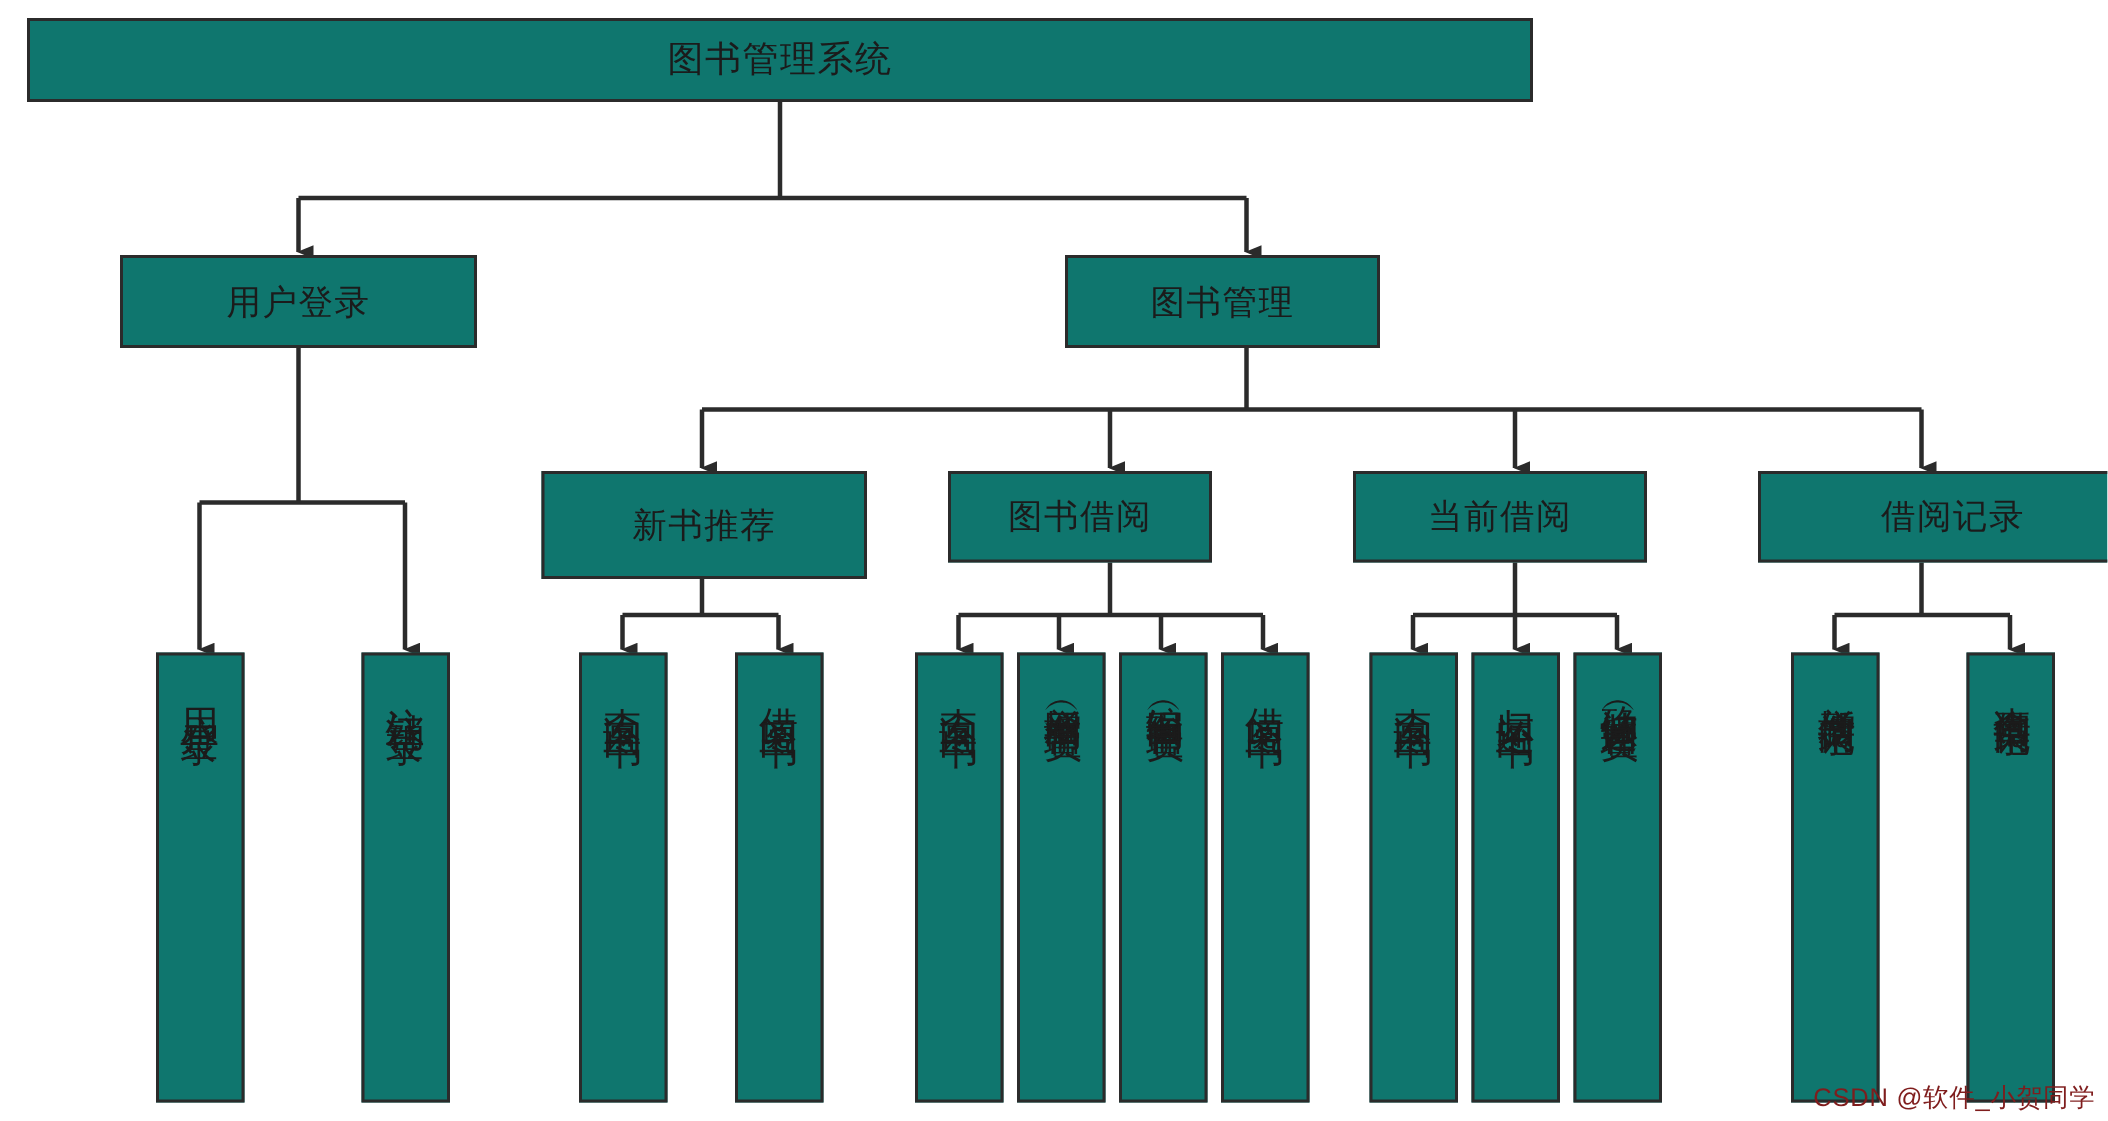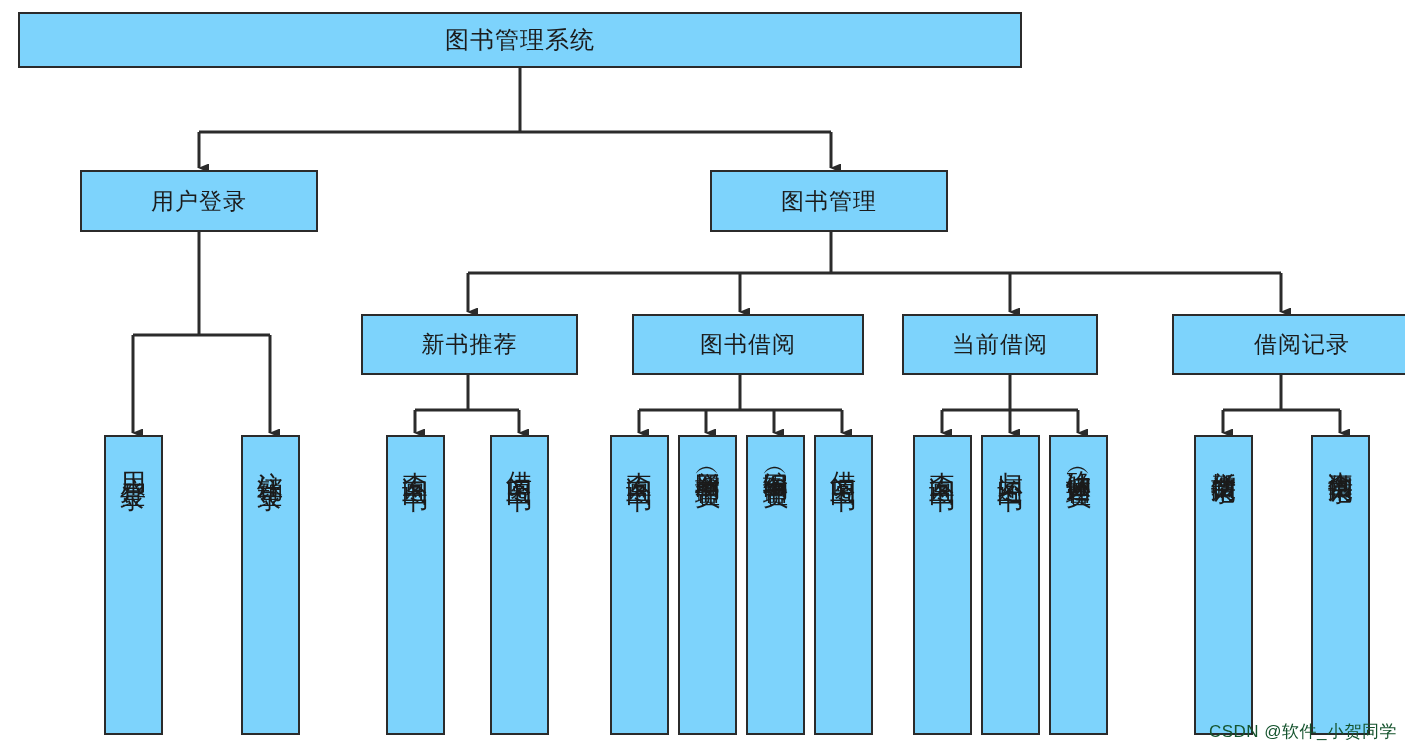--- a/index.html
+++ b/index.html
@@ -23,21 +23,21 @@
     left: 0;
     top: 0;
     width: 1405px;
     height: 747px;
     pointer-events: none;
   }
   .node {
     position: absolute;
     box-sizing: border-box;
     border: 2.5px solid #2b2b2b;
-    background: #7dd3fc;
+    background: #0f766e;
     display: flex;
     align-items: center;
     justify-content: center;
     color: #1b1b1b;
   }
   .node.horiz {
     font-size: 23px;
     letter-spacing: 1px;
     line-height: 1.25;
   }
@@ -61,21 +61,21 @@
   }
   .node.vert.tall .vtext {
     font-size: 25px;
     letter-spacing: 2px;
   }
   .watermark {
     position: absolute;
     right: 8px;
     bottom: 4px;
     font-size: 17px;
-    color: #14532d;
+    color: #7f1d1d;
     letter-spacing: 0.5px;
     white-space: nowrap;
     user-select: none;
   }
 </style>
 </head>
 <body>
 
 <div id="canvas">
 
@@ -125,24 +125,24 @@
       <path d="M1281,375 L1281,410"></path>
       <path d="M1223,410 L1340,410"></path>
       <path d="M1223,410 L1223,433" marker-end="url(#arrow)"></path>
       <path d="M1340,410 L1340,433" marker-end="url(#arrow)"></path>
     </g>
   </svg>
 
   <div class="node horiz root" style="left:18px; top:12px; width:1004px; height:56px;">图书管理系统</div>
 
   <div class="node horiz" style="left:80px; top:170px; width:238px; height:62px;">用户登录</div>
-  <div class="node horiz" style="left:710px; top:170px; width:238px; height:62px;">图书管理</div>
+  <div class="node horiz" style="left:710px; top:170px; width:210px; height:62px;">图书管理</div>
 
-  <div class="node horiz" style="left:361px; top:314px; width:217px; height:61px;">新书推荐</div>
-  <div class="node horiz" style="left:632px; top:314px; width:232px; height:61px;">图书借阅</div>
+  <div class="node horiz" style="left:361px; top:314px; width:217px; height:72px;">新书推荐</div>
+  <div class="node horiz" style="left:632px; top:314px; width:176px; height:61px;">图书借阅</div>
   <div class="node horiz" style="left:902px; top:314px; width:196px; height:61px;">当前借阅</div>
   <div class="node horiz" style="left:1172px; top:314px; width:260px; height:61px;">借阅记录</div>
 
   <div class="node vert" style="left:104px; top:435px; width:59px; height:300px;">
     <span class="vtext">用户登录</span>
   </div>
   <div class="node vert" style="left:241px; top:435px; width:59px; height:300px;">
     <span class="vtext">注销登录</span>
   </div>
 

